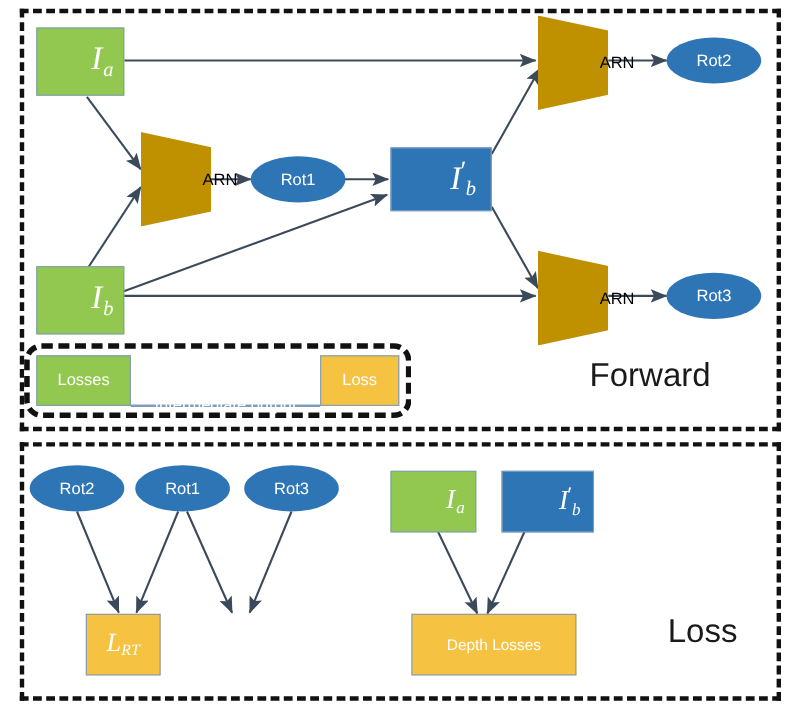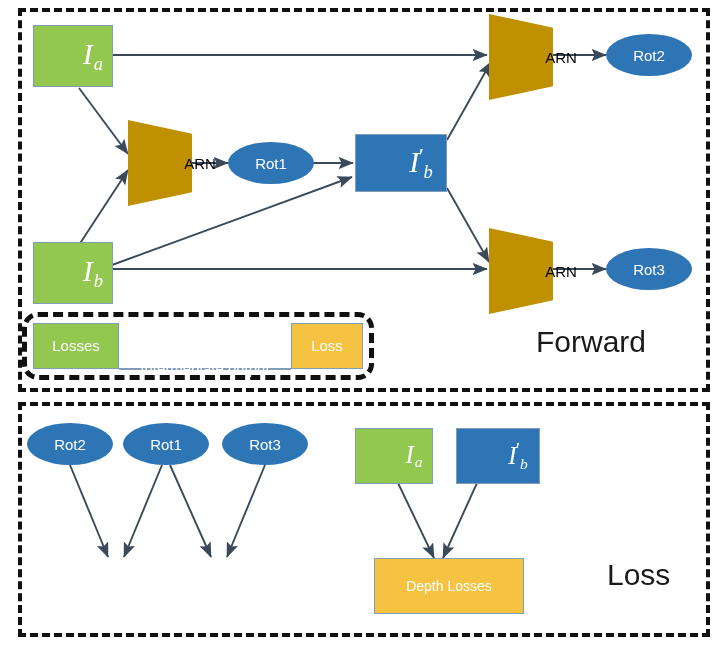--- a/index.html
+++ b/index.html
@@ -249,20 +249,23 @@
   </div>
 
   <div class="node ellipse" style="left:123px; top:423px; width:86px; height:42px;">
     <span>Rot1</span>
   </div>
 
   <div class="node ellipse" style="left:222px; top:423px; width:86px; height:42px;">
     <span>Rot3</span>
   </div>
 
+  <div class="node box yellow" style="left:78px; top:558px; width:68px; height:56px;">
+    <span class="lossvar"><span>L</span><sub>RT</sub></span>
+  </div>
 
 
   <div class="node box green" style="left:355px; top:428px; width:78px; height:56px;">
     <span class="mathvar small"><span>I</span><sub>a</sub></span>
   </div>
 
   <div class="node box blue" style="left:456px; top:428px; width:84px; height:56px;">
     <span class="mathvar small"><span>I</span><span class="prime">′</span><sub>b</sub></span>
   </div>
 

